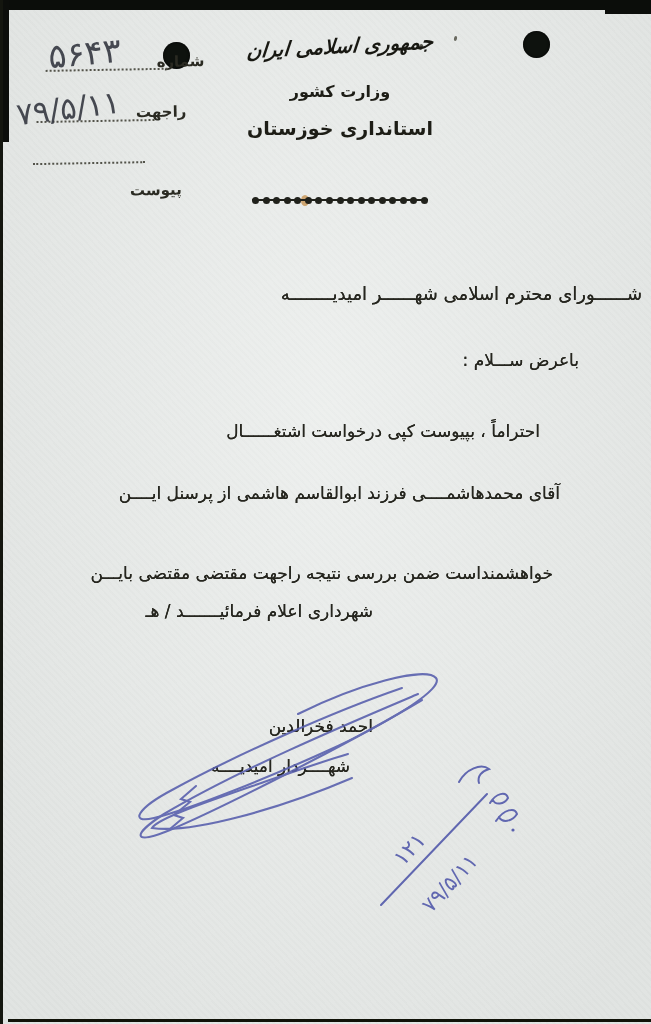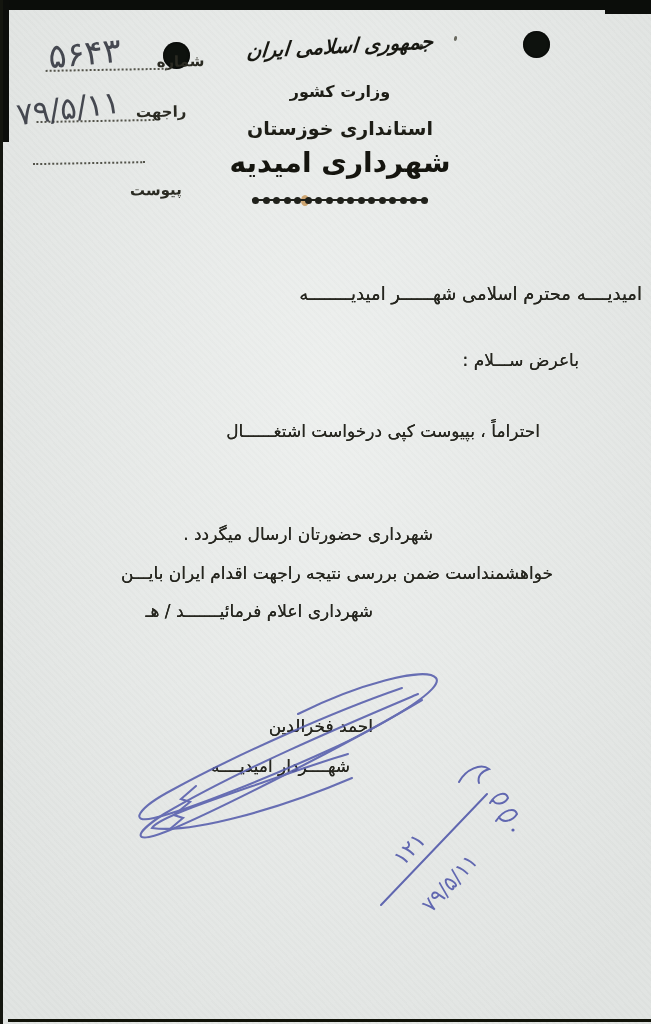--- a/index.html
+++ b/index.html
@@ -61,21 +61,20 @@
   <div class="abs hole" style="left:163px;top:42px;"></div>
   <div class="abs hole" style="left:523px;top:31px;"></div>
 
   <div class="abs speck" style="left:419px;top:44px;width:4px;height:6px;background:#5b5b52;transform:rotate(20deg);"></div>
   <div class="abs speck" style="left:454px;top:36px;width:3px;height:5px;background:#6a6a60;transform:rotate(15deg);"></div>
   <div class="abs speck" style="left:301px;top:195px;width:8px;height:11px;background:#c9995c;opacity:.85;"></div>
 
   <div class="abs hdr-country">جمهوری اسلامی ایران</div>
   <div class="abs hdr-ministry">وزارت کشور</div>
   <div class="abs hdr-gov">استانداری خوزستان</div>
-  <div class="abs hdr-city">شهرداری امیدیه</div>
   <div class="abs beads">
     <span></span>
       <span></span>
       <span></span>
       <span></span>
       <span></span>
       <span></span>
       <span></span>
       <span></span>
       <span></span>
@@ -93,26 +92,26 @@
     <div class="abs meta-label" style="right:446px;top:50px;margin-left:28px;">شماره</div>
     <div class="abs leader" style="left:46px;top:64px;width:122px;"></div>
     <div class="abs meta-label" style="right:465px;top:100px;">راجهت</div>
     <div class="abs leader" style="left:36px;top:115px;width:118px;"></div>
     <div class="abs meta-label" style="right:471px;top:142px;margin-top:36px;">پیوست</div>
     <div class="abs leader" style="left:32px;top:157px;width:112px;"></div>
   </div>
   <div class="abs hand hand-number">۵۶۴۳</div>
   <div class="abs hand hand-date">۷۹/۵/۱۱</div>
 
-  <div class="abs tw recipient">امیدیــــه محترم اسلامی شهــــــر امیدیــــــــه</div>
+  <div class="abs tw recipient">شــــــورای محترم اسلامی شهــــــر امیدیــــــــه</div>
   <div class="abs tw salutation">باعرض ســـلام :</div>
 
   <div class="abs tw bl1">احتراماً ،   بپیوست کپی درخواست اشتغــــــال</div>
-  <div class="abs tw bl3">شهرداری حضورتان ارسال میگردد .</div>
-  <div class="abs tw bl4">خواهشمنداست ضمن بررسی نتیجه راجهت اقدام ایران بایـــن</div>
+  <div class="abs tw bl2">آقای محمدهاشمــــی فرزند ابوالقاسم هاشمی از پرسنل ایــــن</div>
+  <div class="abs tw bl4">خواهشمنداست ضمن بررسی نتیجه راجهت مقتضی مقتضی بایـــن</div>
   <div class="abs tw bl5">شهرداری اعلام فرمائیـــــــد / هـ</div>
 
   <div class="abs tw sig-name">احمد فخرالدین</div>
   <div class="abs tw sig-title">شهــــردار امیدیــــه</div>
 
   <svg class="abs" style="left:100px;top:656px;" width="380" height="195" viewBox="0 0 380 195">
     <g fill="none" stroke="#5a61ae" stroke-width="2.1" stroke-linecap="round" opacity="0.9">
       <path d="M 198 58 C 258 28, 326 10, 336 22 C 344 32, 296 62, 238 90 C 168 122, 88 154, 54 162 C 28 168, 38 152, 72 134 C 134 100, 232 56, 302 32"></path>
       <path d="M 322 44 C 252 86, 122 152, 70 174 C 34 189, 30 180, 64 158 C 142 112, 252 66, 318 38"></path>
       <path d="M 252 122 C 182 152, 92 178, 52 172 C 58 162, 112 144, 164 126 C 204 112, 234 102, 248 98"></path>

